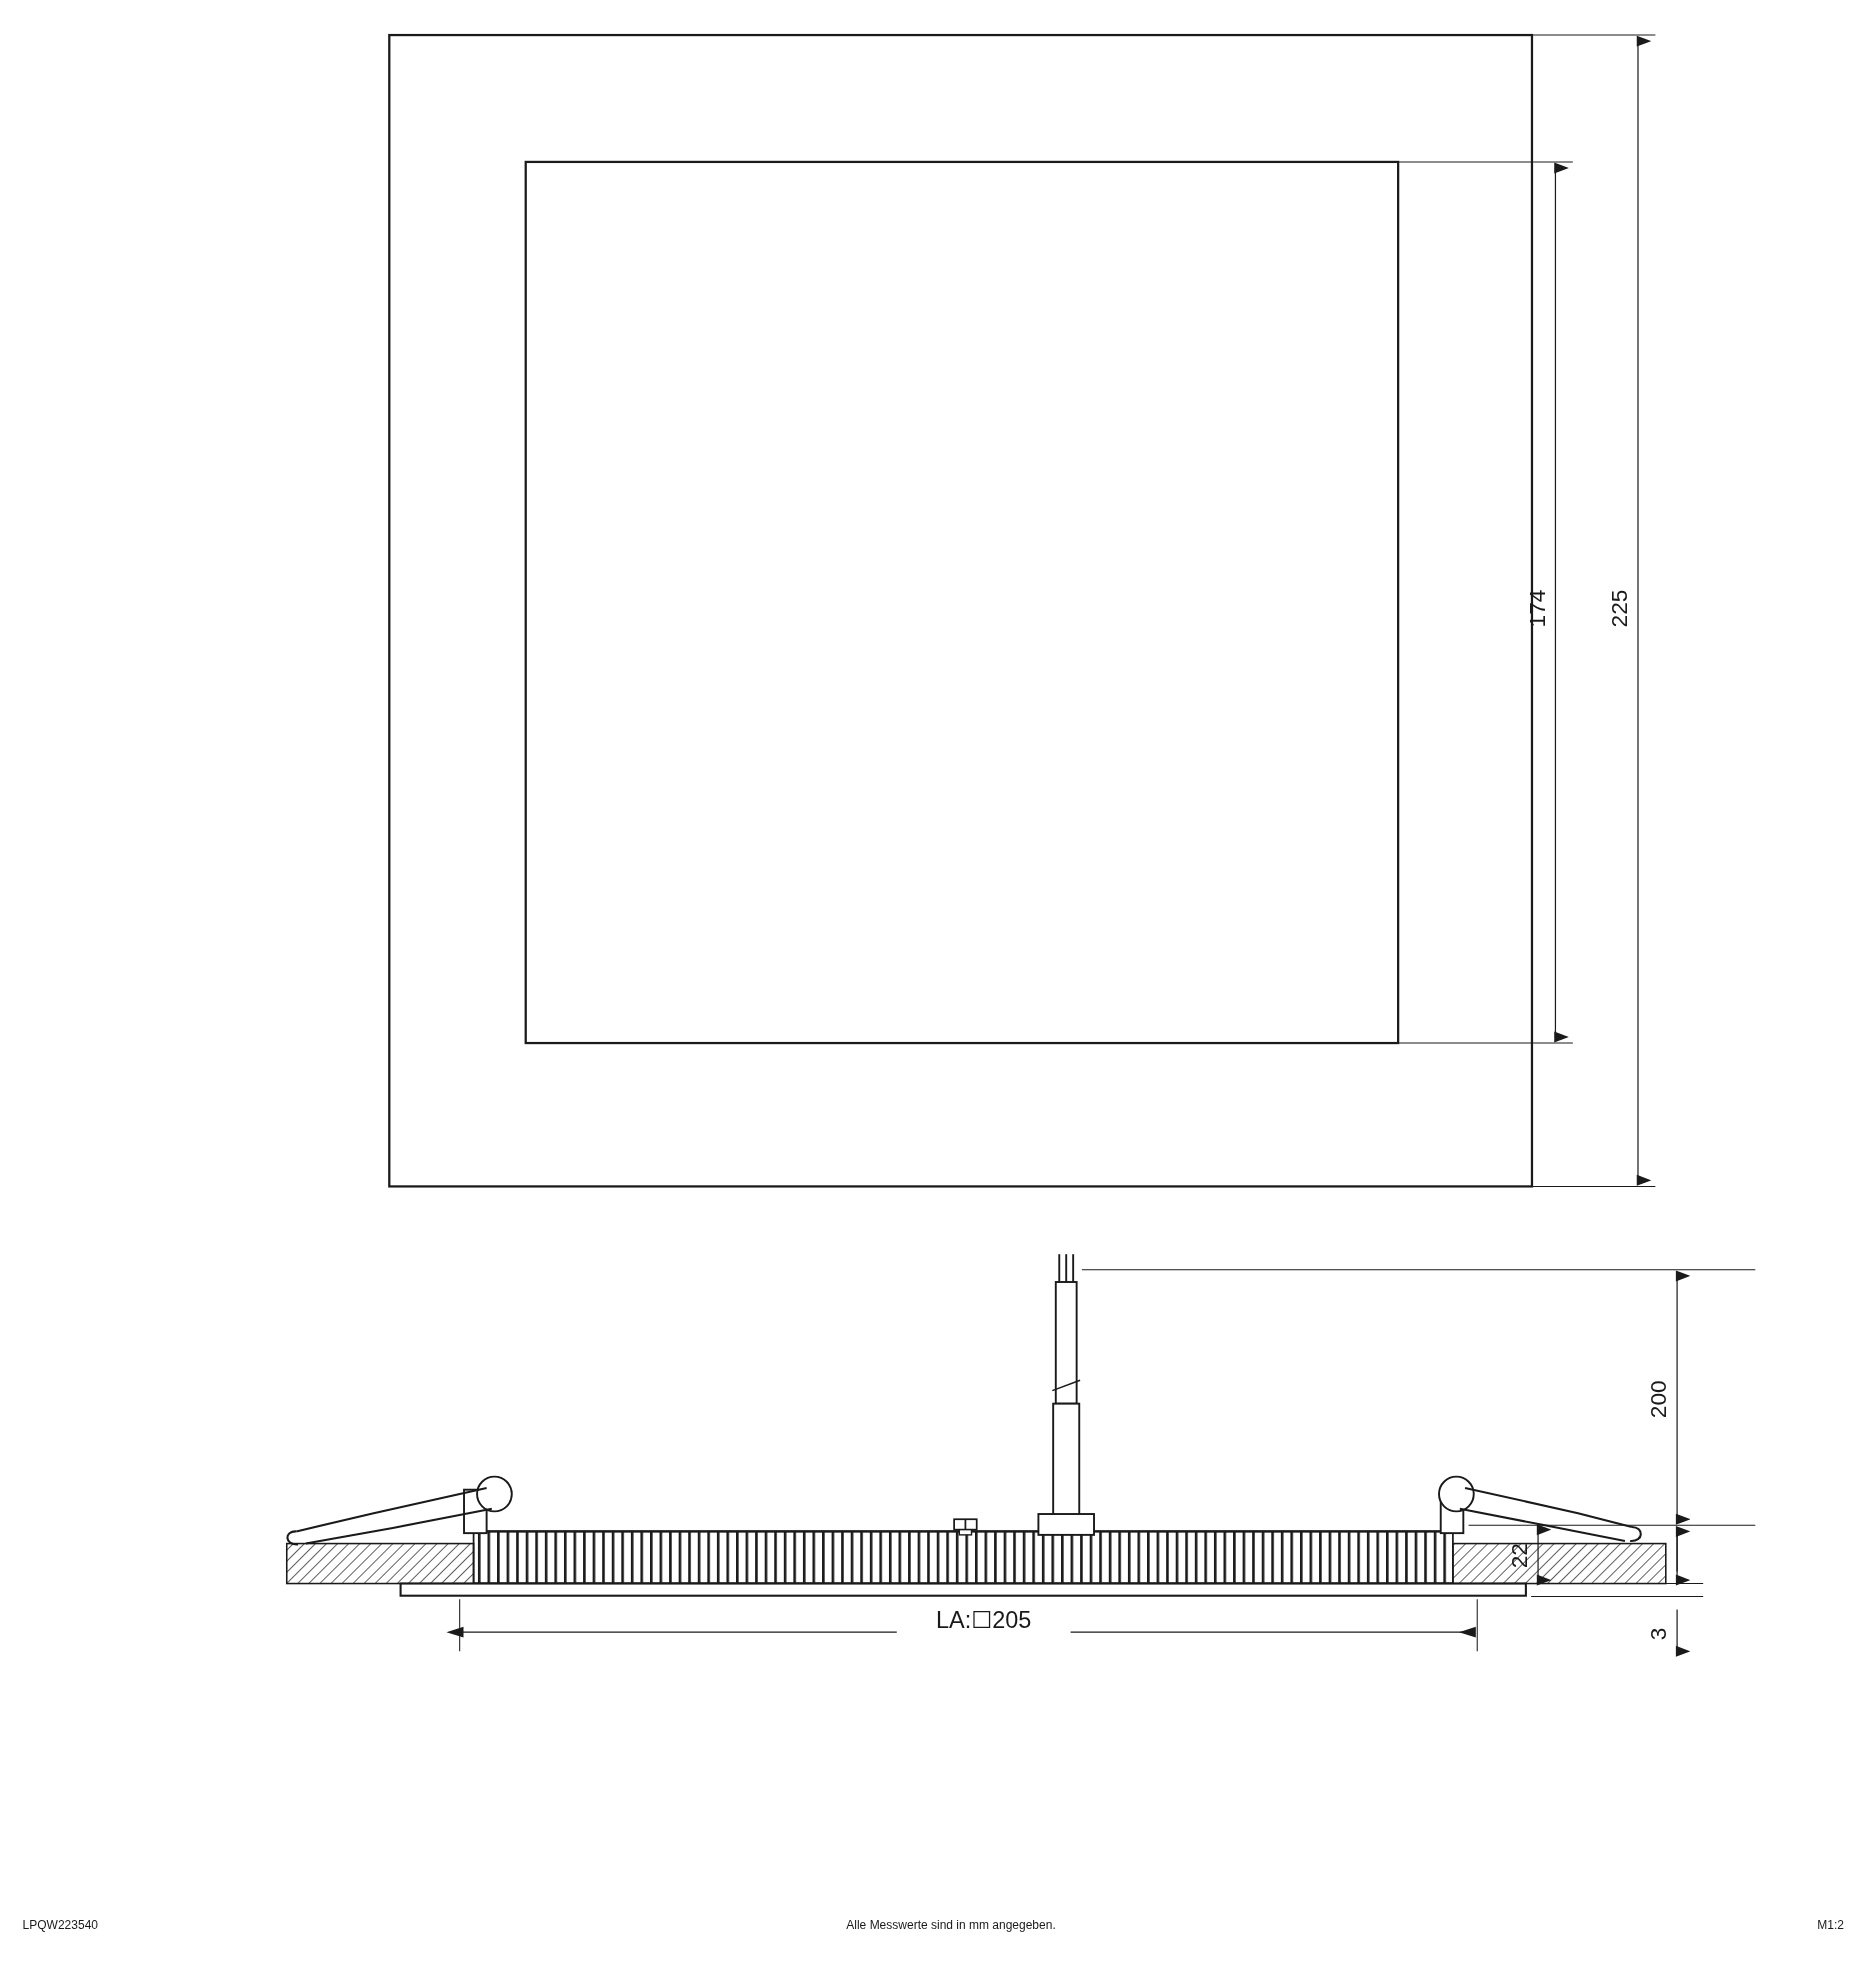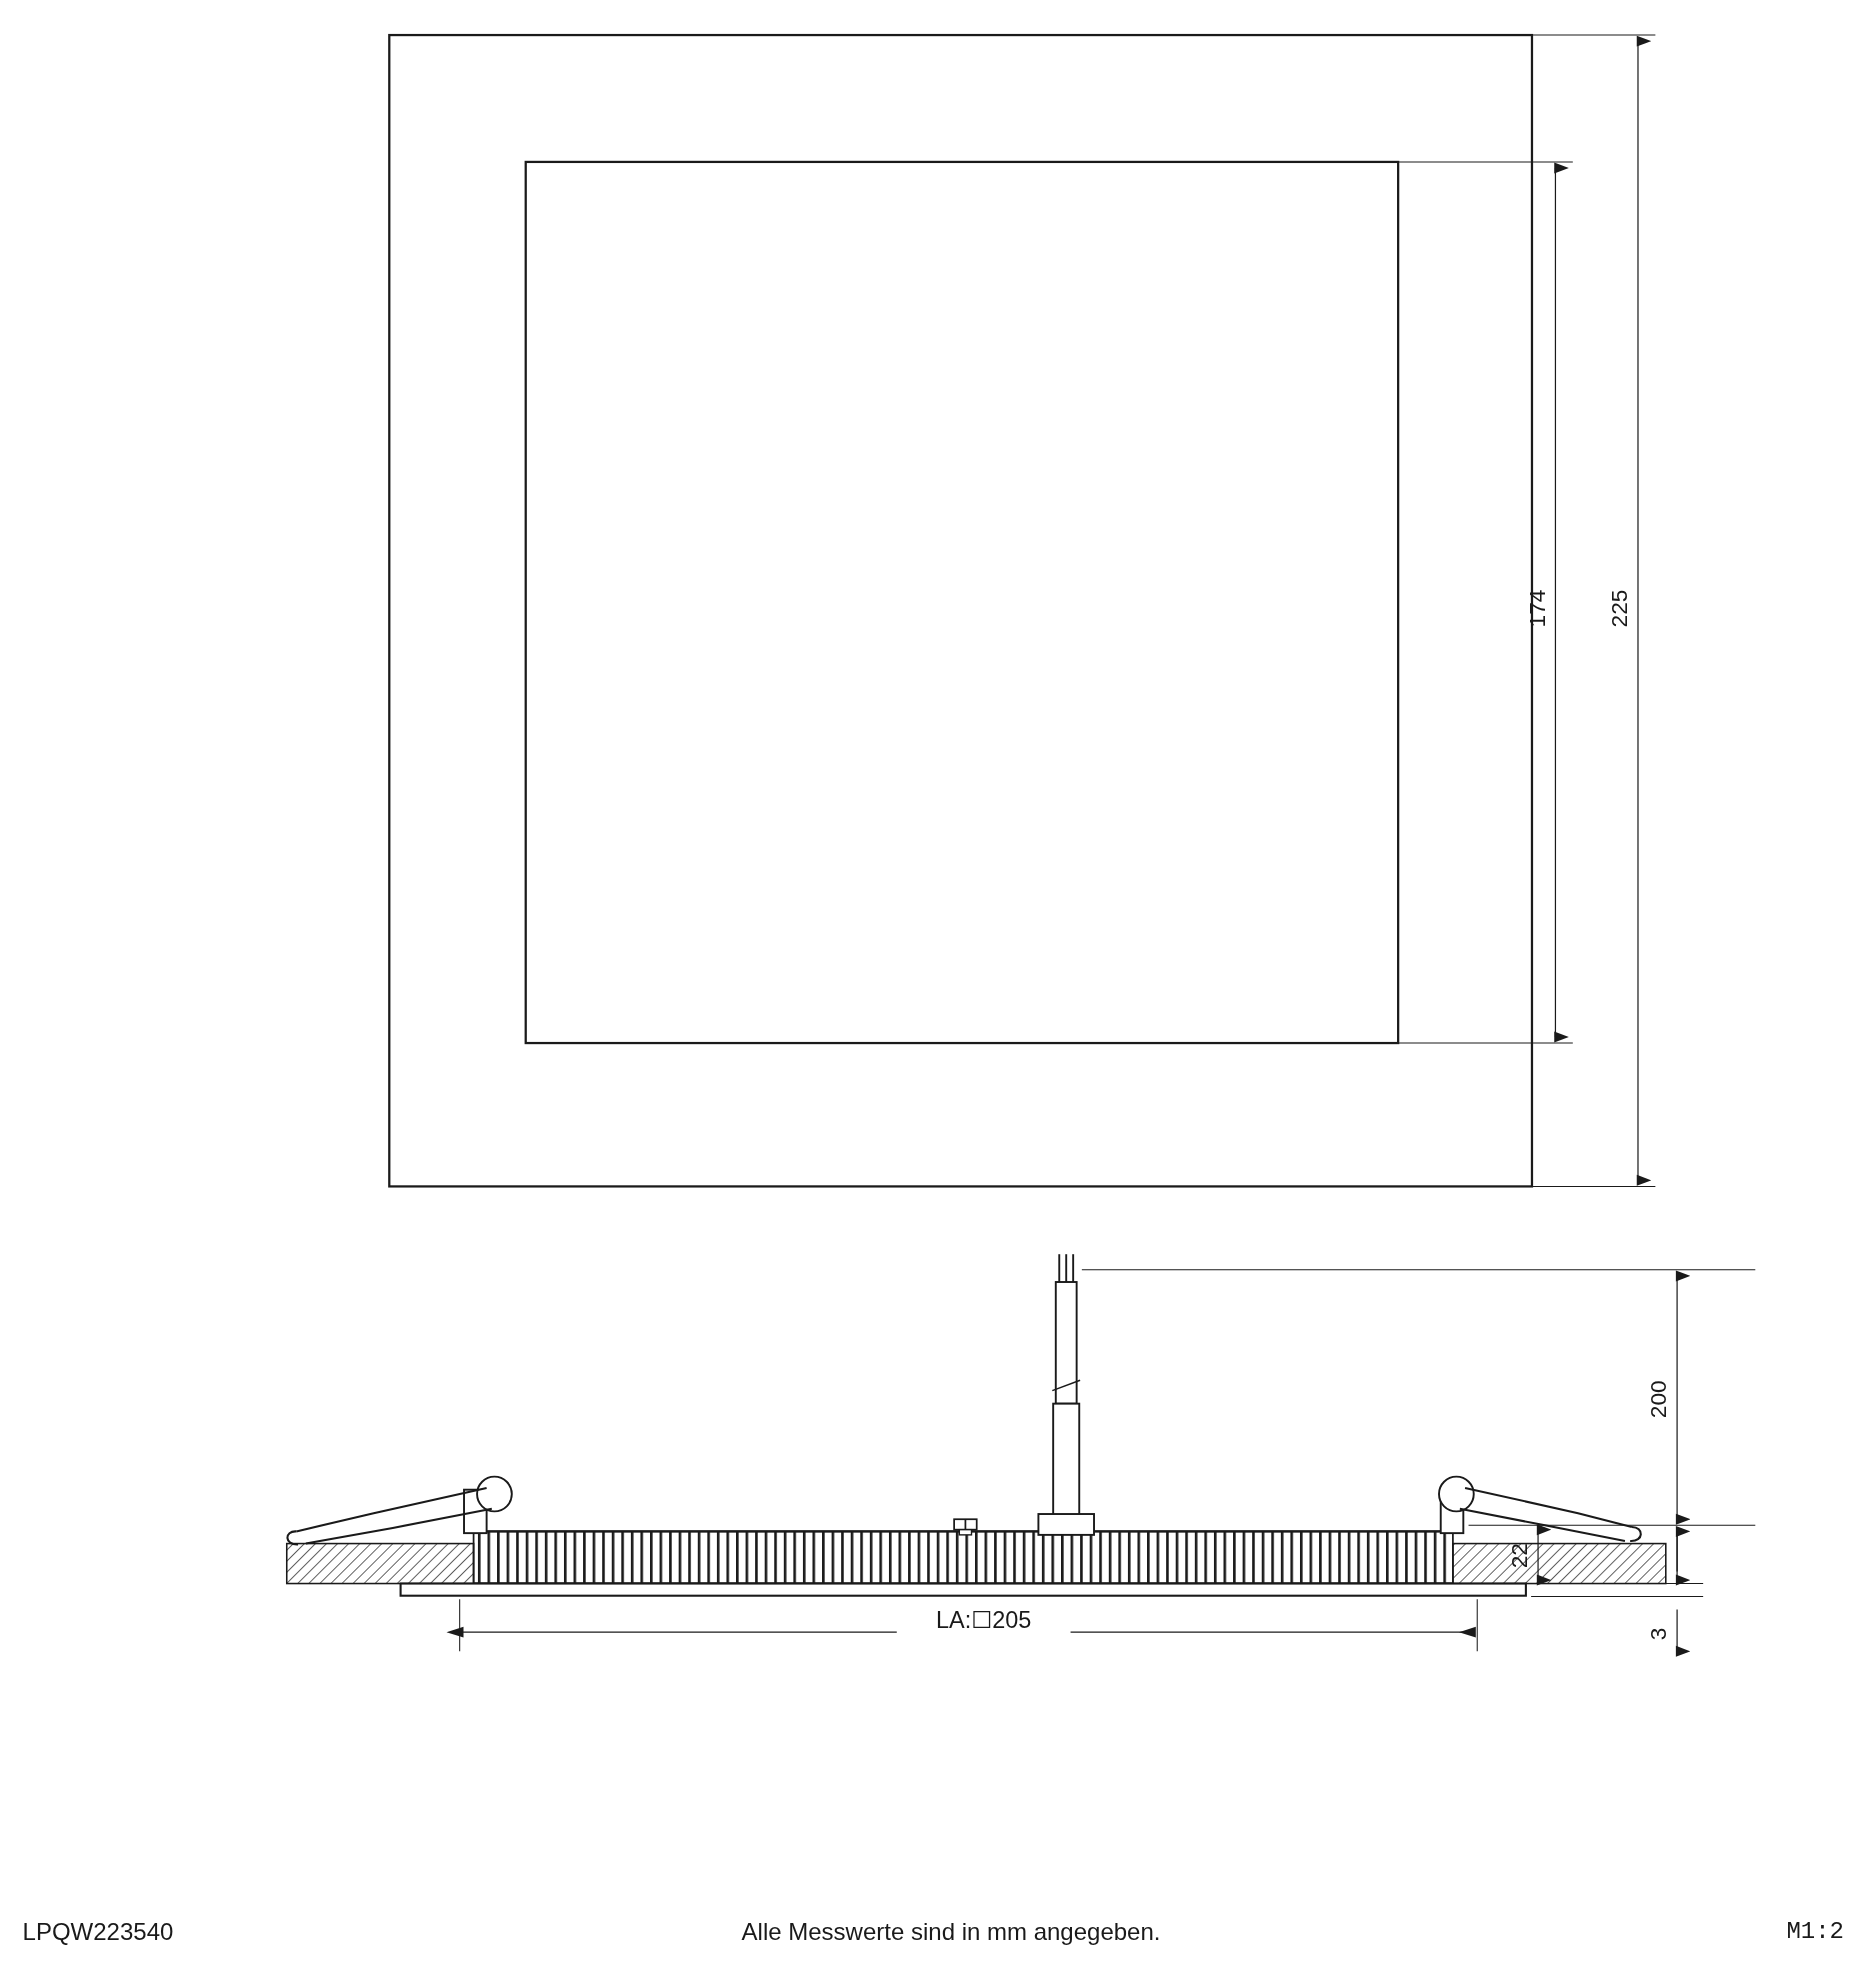--- a/index.html
+++ b/index.html
@@ -26,30 +26,30 @@
     width: 1870px;
     height: 1974px;
     display: block;
   }
   .footer {
     position: absolute;
     left: 0;
     right: 0;
     bottom: 33px;
     height: 22.6px;
-    font-size: 24px;
+    font-size: 12px;
     color: #1a1a1a;
   }
   .footer > div {
     position: absolute;
     white-space: nowrap;
   }
   .footer .left  { left: 22.6px; }
   .footer .center{ left: 50%; transform: translateX(-50%); margin-left: 16px; }
-  .footer .right { right: 26px; font-family: Liberation Mono, monospace; }
+  .footer .right { right: 26px; }
 </style>
 </head>
 <body>
 
 <div class="sheet">
 
   <svg class="drawing" viewBox="0 0 2152 2271">
     <defs>
       <marker id="arrUp" markerWidth="14" markerHeight="14" refX="5" refY="11" orient="auto">
         <path d="M5,0 L9.5,12 L0.5,12 Z" fill="#1a1a1a"></path>

